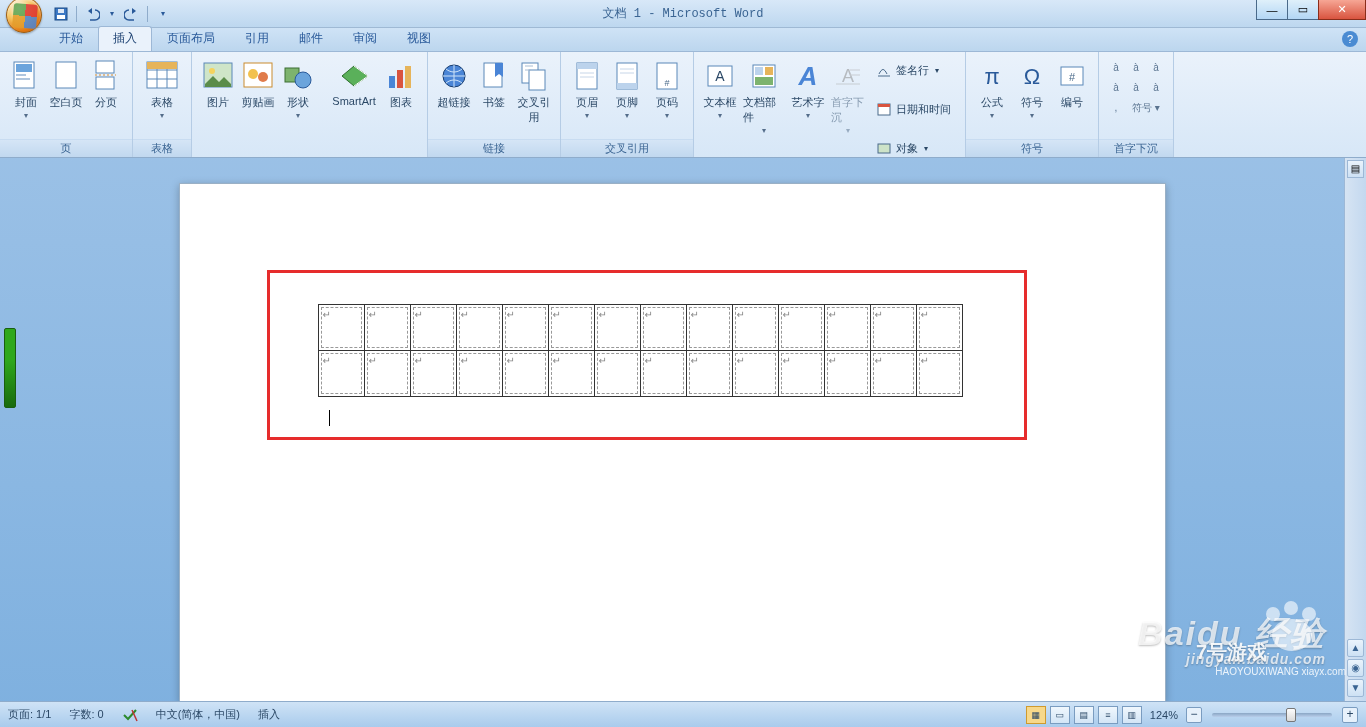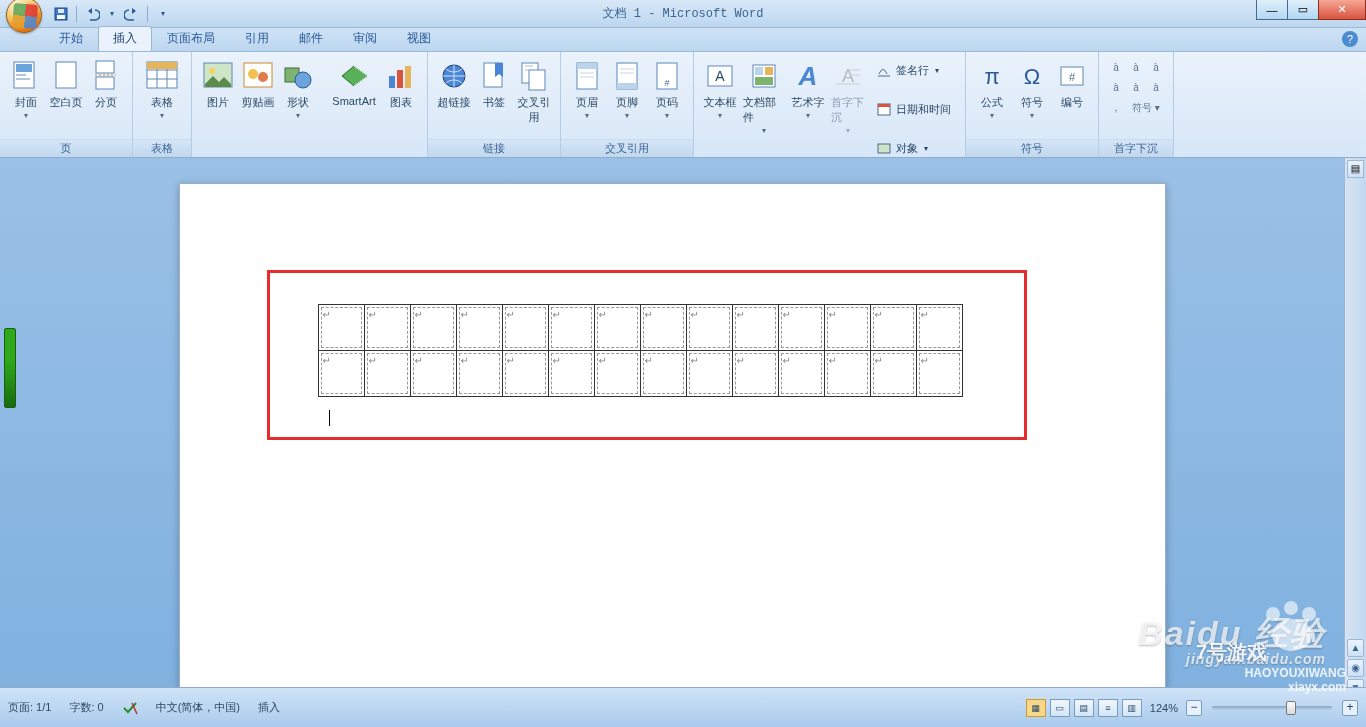--- a/index.html
+++ b/index.html
@@ -50,41 +50,41 @@
 .word-table td::after{content:"↵";position:absolute;left:4px;top:4px;font-size:10px;color:#888;}
 .cursor-mark{position:absolute;left:149px;top:226px;width:1px;height:16px;background:#000;}
 
 
 .vscroll{position:absolute;right:0;top:158px;bottom:26px;width:22px;background:linear-gradient(90deg,#d6e4f3,#c3d8ef);border-left:1px solid #9db8d6;}
 .vscroll .nav{position:absolute;bottom:4px;left:2px;right:2px;display:flex;flex-direction:column;gap:2px;}
 .vscroll .nbtn{height:18px;background:linear-gradient(180deg,#eaf3fc,#cde1f4);border:1px solid #9db8d6;border-radius:2px;font-size:10px;text-align:center;line-height:16px;color:#3a6492;}
 .ruler-toggle{position:absolute;top:2px;left:2px;right:2px;height:18px;background:linear-gradient(180deg,#eaf3fc,#cde1f4);border:1px solid #9db8d6;font-size:10px;text-align:center;line-height:16px;}
 
 
-.status{position:absolute;left:0;right:0;bottom:0;height:40px;background:linear-gradient(180deg,#cfe3f6,#a9cbec);border-top:1px solid #8faccb;display:flex;align-items:center;font-size:11px;color:#2b4866;padding:0 8px;}
+.status{position:absolute;left:0;right:0;bottom:0;height:26px;background:linear-gradient(180deg,#cfe3f6,#a9cbec);border-top:1px solid #8faccb;display:flex;align-items:center;font-size:11px;color:#2b4866;padding:0 8px;}
 .status .seg{margin-right:18px;}
 .status-right{position:absolute;right:8px;display:flex;align-items:center;gap:4px;}
 .view-btn{width:20px;height:18px;border:1px solid #7a9cc0;background:linear-gradient(180deg,#f0f7fd,#d3e5f6);display:flex;align-items:center;justify-content:center;font-size:9px;}
 .view-btn.active{background:#f7d88a;border-color:#cf9a2f;}
 .zoom-track{width:120px;height:4px;background:linear-gradient(180deg,#8aa6c4,#b9ceea);border-radius:2px;position:relative;margin:0 6px;}
 .zoom-thumb{position:absolute;left:62%;top:-5px;width:10px;height:14px;background:linear-gradient(180deg,#fdfdfd,#d9d9d9);border:1px solid #777;border-radius:2px;}
 .zoom-btn{width:16px;height:16px;border:1px solid #7a9cc0;background:#e7f1fb;text-align:center;line-height:13px;font-size:12px;border-radius:2px;}
 
 
 .mic-bar{position:absolute;left:4px;top:328px;width:12px;height:80px;background:linear-gradient(180deg,#2fa81c 0%,#2fa81c 40%,#186b0e 100%);border:1px solid #1a5e10;border-radius:2px;}
 
 
 .wm1{position:absolute;right:40px;bottom:60px;color:rgba(255,255,255,.75);font-size:34px;font-weight:700;text-shadow:0 1px 2px rgba(0,0,0,.25);letter-spacing:2px;font-style:italic;}
 .wm1 sub{font-size:14px;letter-spacing:1px;display:block;text-align:right;margin-top:-6px;}
 .wm2{position:absolute;right:20px;bottom:28px;width:150px;height:60px;}
 .wm2 .paw{position:absolute;right:20px;top:-34px;width:64px;height:52px;}
 .wm2 .paw::before{content:"";position:absolute;left:10px;top:14px;width:40px;height:32px;background:rgba(255,255,255,.6);border-radius:50%;}
 .wm2 .paw .toe{position:absolute;width:14px;height:14px;background:rgba(255,255,255,.6);border-radius:50%;}
 .wm2 .txt{color:rgba(255,255,255,.9);font-size:20px;font-weight:700;text-shadow:0 1px 2px rgba(0,0,0,.3);}
-.wm2 .sub{color:rgba(255,255,255,.85);font-size:12px;text-align:right;font-weight:bold;}
+.wm2 .sub{color:rgba(255,255,255,.85);font-size:10px;text-align:right;}
 
 
 svg{display:block;}
 </style>
 </head>
 <body>
 
 <div class="titlebar">
   <div class="office-btn"></div>
   <div class="qat">

